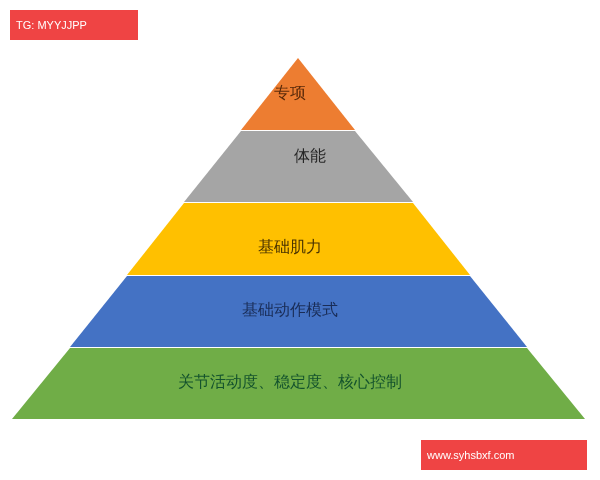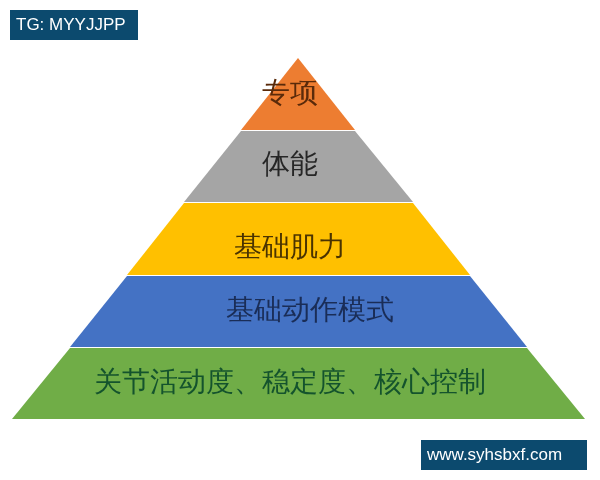--- a/index.html
+++ b/index.html
@@ -1,34 +1,34 @@
 <!DOCTYPE html>
 <html><head>
 <meta charset="utf-8">
 <style>
   html, body { margin:0; padding:0; background:#ffffff; }
   body { width:600px; height:480px; position:relative; overflow:hidden; font-family:"DejaVu Sans", sans-serif; }
-  .watermark { position:absolute; background:#0c4a6e; color:#ffffff; font-family:"Liberation Sans", sans-serif; font-size:17px; line-height:30px; padding:0 8px; }
+  .watermark { position:absolute; background:#ef4444; color:#ffffff; font-family:"Liberation Sans", sans-serif; font-size:11px; line-height:30px; padding:0 8px; }
   #wm-top { left:10px; top:10px; height:30px; width:122px; padding:0 0 0 6px; }
   #wm-bottom { left:421px; top:440px; height:30px; width:160px; padding:0 0 0 6px; }
   svg { position:absolute; left:0; top:0; }
-  .layer-label { position:absolute; left:0; width:580px; text-align:center; font-size:28px; line-height:30px; }
+  .layer-label { position:absolute; left:0; width:580px; text-align:center; font-size:16px; line-height:30px; }
 </style>
 </head>
 <body>
 
 <div id="wm-top" class="watermark">TG: MYYJJPP</div>
 
 <svg width="600" height="480">
   <polygon points="298,58 355,130 241,130" fill="#ed7d31"></polygon>
   <polygon points="241,131 355,131 413,202 184,202" fill="#a5a5a5"></polygon>
   <polygon points="184,203 413,203 470,275 127,275" fill="#ffc000"></polygon>
   <polygon points="127,276 470,276 527,347 70,347" fill="#4472c4"></polygon>
   <polygon points="70,348 527,348 585,419 12,419" fill="#70ad47"></polygon>
 </svg>
 
 <div class="layer-label" style="top:78px; color:#5a2a0a;">专项</div>
-<div class="layer-label" style="top:149px; color:#262626;">体能</div>
+<div class="layer-label" style="top:141px; color:#262626;margin-left:20px;">体能</div>
 <div class="layer-label" style="top:232px; color:#4a3300;">基础肌力</div>
-<div class="layer-label" style="top:295px; color:#1a2d57;margin-left:20px;">基础动作模式</div>
+<div class="layer-label" style="top:295px; color:#1a2d57;">基础动作模式</div>
 <div class="layer-label" style="top:367px; color:#14532d;">关节活动度、稳定度、核心控制</div>
 
 <div id="wm-bottom" class="watermark">www.syhsbxf.com</div>
 
 </body></html>

